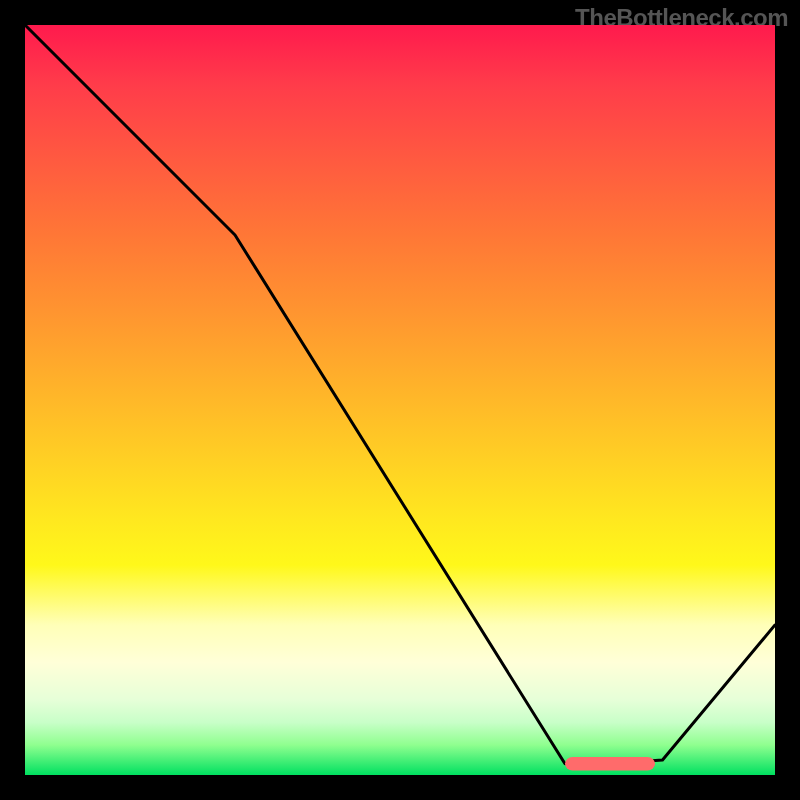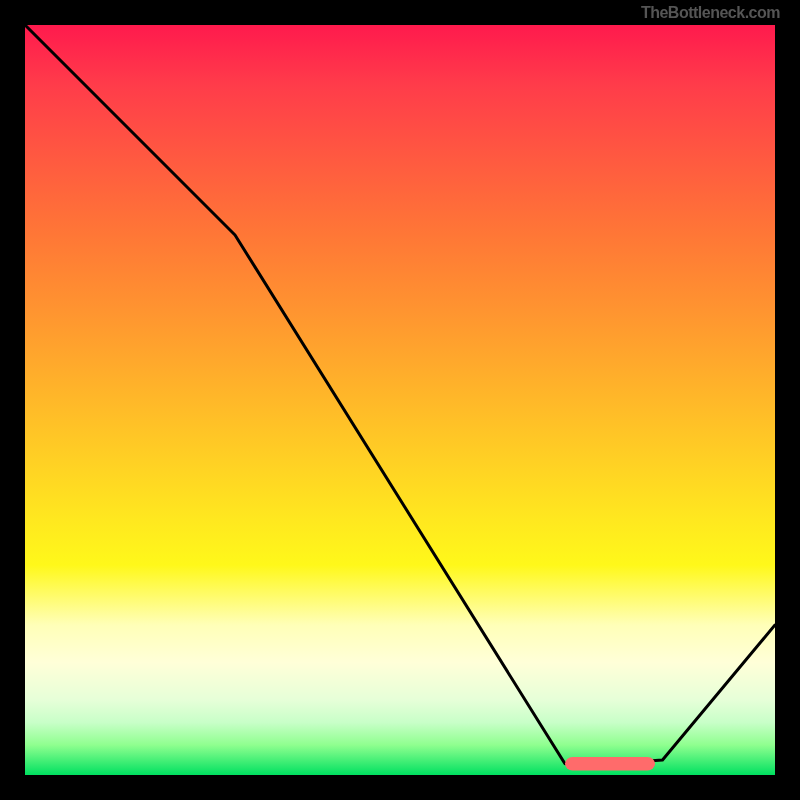--- a/index.html
+++ b/index.html
@@ -37,24 +37,24 @@
       #ffffd8 85%,
       #e6ffd8 90%,
       #c8ffc8 93%,
       #8fff8f 96%,
       #00e060 100%
     );
   }
   .attribution {
     position: absolute;
     top: 4px;
-    right: 20px;
+    right: 12px;
     color: #555;
     font-weight: bold;
-    font-size: 16px;
+    font-size: 24px;
     letter-spacing: -0.5px;
   }
   svg.overlay {
     position: absolute;
     left: 25px;
     top: 25px;
     width: 750px;
     height: 750px;
     pointer-events: none;
   }

